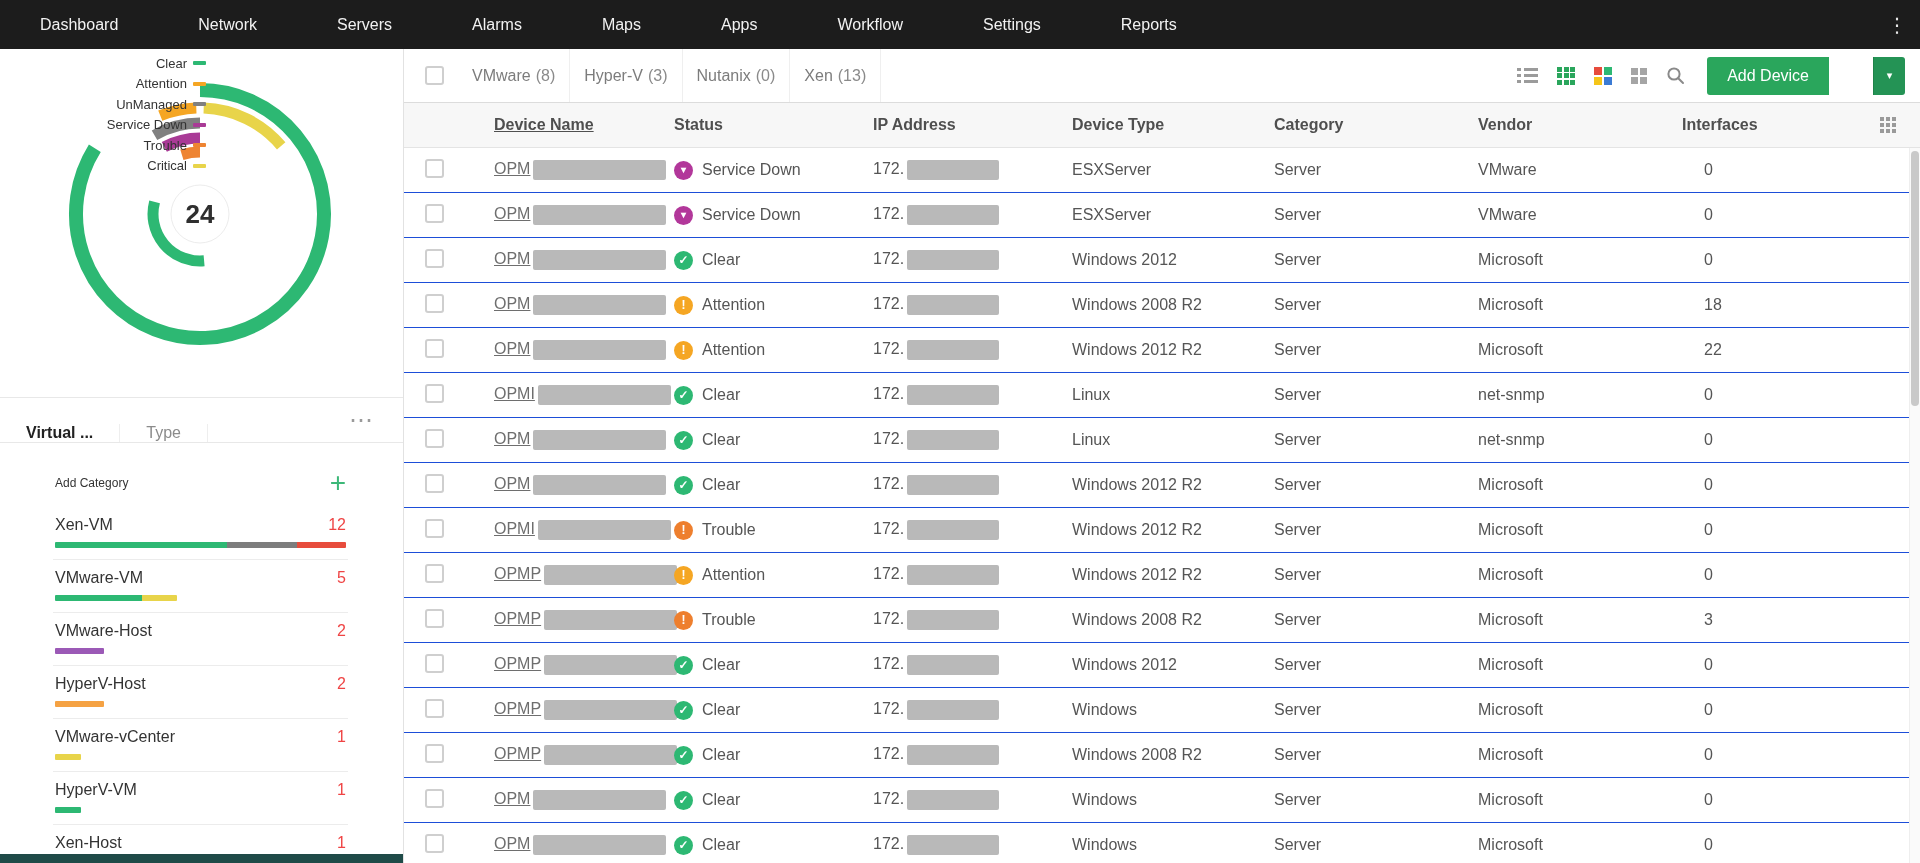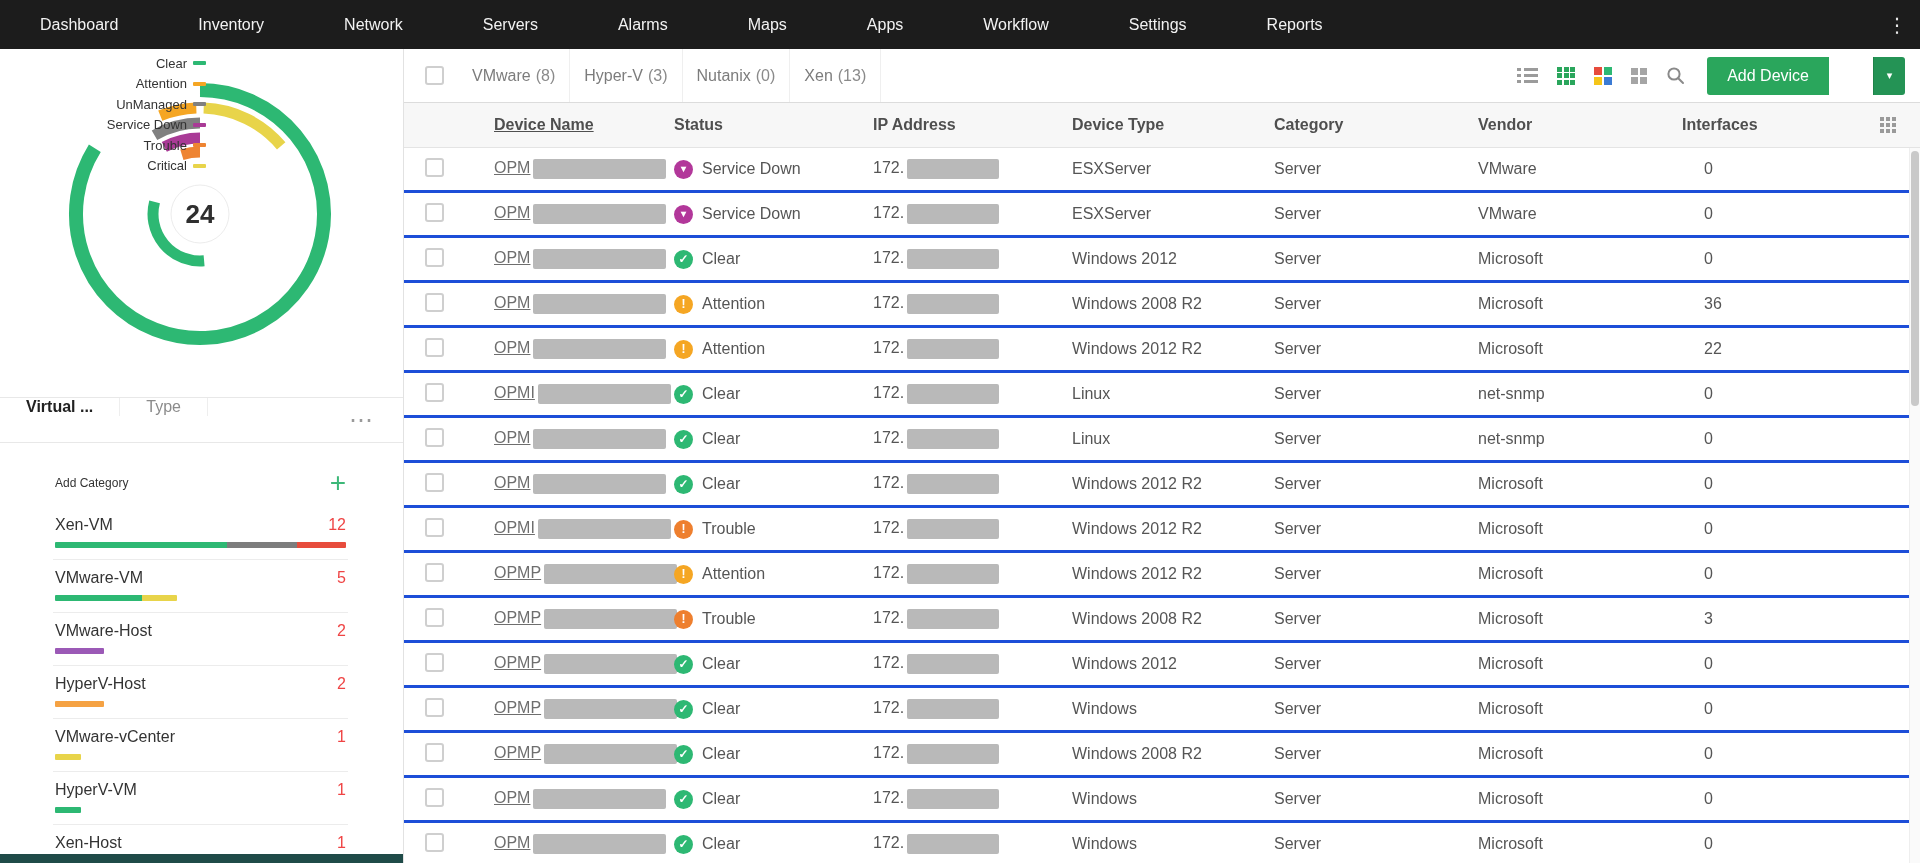--- a/index.html
+++ b/index.html
@@ -20,21 +20,21 @@
 
   
   .sidebar { flex: 0 0 404px; width: 404px; border-right: 1px solid #e2e2e2; position: relative; display: flex; flex-direction: column; background: #fff; }
   .gauge-wrap { position: relative; flex: 0 0 349px; height: 349px; border-bottom: 1px solid #e8e8e8; }
   .gauge-svg { position: absolute; left: 0; top: 0; }
   .gauge-legend { position: absolute; top: 4px; left: 0; width: 206px; display: flex; flex-direction: column; }
   .legend-row { height: 20.5px; display: flex; align-items: center; justify-content: flex-end; }
   .legend-label { font-size: 13px; color: #333; }
   .legend-tick { width: 13px; height: 4px; margin-left: 6px; border-radius: 1px; }
 
-  .side-tabs { flex: 0 0 45px; height: 45px; display: flex; align-items: flex-start; border-bottom: 1px solid #e8e8e8; position: relative; }
+  .side-tabs { flex: 0 0 45px; height: 45px; display: flex; align-items: flex-end; border-bottom: 1px solid #e8e8e8; position: relative; }
   .side-tab { display: flex; align-items: center; padding: 0 26px; font-size: 16px; color: #8b8b8b; border-right: 1px solid #eee; cursor: pointer; }
   .side-tab.active { color: #222; font-weight: bold; }
   .side-tabs-more { position: absolute; right: 30px; top: 0; bottom: 0; display: flex; align-items: center; color: #9a9a9a; font-size: 24px; cursor: pointer; }
   .side-tabs-more::before { content: "⋯"; }
 
   .category-panel { flex: 1; padding: 24px 55px 0 53px; overflow: hidden; }
   .add-category { display: flex; align-items: center; justify-content: space-between; padding: 6px 2px 14px; }
   .add-category-label { font-size: 12px; color: #333; }
   .plus-icon { color: #3cb878; font-size: 28px; font-weight: 400; line-height: 20px; cursor: pointer; }
   .plus-icon::before { content: "+"; }
@@ -78,21 +78,21 @@
 
   .grid-row { display: grid; grid-template-columns: 74px 196px 199px 199px 202px 204px 204px 150px 1fr; align-items: center; }
   .thead { flex: 0 0 45px; height: 45px; background: #f7f7f7; border-bottom: 1px solid #e4e4e4; position: relative; }
   .hcell { font-size: 16px; font-weight: bold; color: #4f4f4f; }
   .hcell.pad, .cell.pad { padding-left: 16px; text-decoration: underline; }
   .col-chooser { position: absolute; right: 24px; top: 0; bottom: 0; display: flex; align-items: center; cursor: pointer; }
   .icon-table-sm { display: grid; grid-template-columns: repeat(3, 4.5px); grid-auto-rows: 4.5px; gap: 1.3px; }
   .icon-table-sm span { background: #9a9a9a; }
 
   .tbody { flex: 1; overflow: hidden; position: relative; }
-  .trow { height: 45px; border-bottom: 3px solid #1d4ed8; background: #fff; font-size: 16px; color: #555; }
+  .trow { height: 45px; border-bottom: 1px solid #1d4ed8; background: #fff; font-size: 16px; color: #555; }
   .cell-cb { padding-left: 21px; }
   .cell-name { color: #6e6e6e; white-space: nowrap; }
   .redact { display: inline-block; height: 20px; background: #b9b9b9; border-radius: 2px; vertical-align: middle; margin-left: 3px; }
   .redact-name { width: 133px; }
   .redact-ip { width: 92px; }
   .cell-status { display: flex; align-items: center; }
   .sicon { width: 19px; height: 19px; border-radius: 50%; color: #fff; display: inline-flex; align-items: center; justify-content: center; font-size: 12px; font-weight: bold; line-height: 1; margin-right: 9px; flex: 0 0 19px; }
   .sicon.glyph-down { font-size: 10px; }
   .cell-ifaces { padding-left: 22px; }
 
@@ -100,21 +100,20 @@
   .vscroll-thumb { position: absolute; top: 3px; right: 1px; width: 8px; height: 255px; background: #c9c9c9; border-radius: 4px; cursor: pointer; }
 </style>
 </head>
 <body>
 
 <div class="app">
 
   <header class="topnav">
     <nav class="nav-items">
         <div class="nav-item">Dashboard</div>
-        <div class="nav-item">Inventory</div>
         <div class="nav-item">Network</div>
         <div class="nav-item">Servers</div>
         <div class="nav-item">Alarms</div>
         <div class="nav-item">Maps</div>
         <div class="nav-item">Apps</div>
         <div class="nav-item">Workflow</div>
         <div class="nav-item">Settings</div>
         <div class="nav-item">Reports</div>
       </nav>
     <div class="nav-spacer"></div>
@@ -401,21 +400,21 @@
             <div class="cell cell-cb"><span class="checkbox"></span></div>
             <div class="cell cell-name pad"><span class="name-prefix">OPM</span><span class="redact redact-name"></span></div>
             <div class="cell cell-status">
               <span class="sicon" style="background: rgb(245, 166, 35);">!</span>
               <span class="slabel">Attention</span>
             </div>
             <div class="cell cell-ip"><span class="ip-prefix">172.</span><span class="redact redact-ip"></span></div>
             <div class="cell">Windows 2008 R2</div>
             <div class="cell">Server</div>
             <div class="cell">Microsoft</div>
-            <div class="cell cell-ifaces">36</div>
+            <div class="cell cell-ifaces">18</div>
             <div class="cell"></div>
           </div>
           <div class="trow grid-row">
             <div class="cell cell-cb"><span class="checkbox"></span></div>
             <div class="cell cell-name pad"><span class="name-prefix">OPM</span><span class="redact redact-name"></span></div>
             <div class="cell cell-status">
               <span class="sicon" style="background: rgb(245, 166, 35);">!</span>
               <span class="slabel">Attention</span>
             </div>
             <div class="cell cell-ip"><span class="ip-prefix">172.</span><span class="redact redact-ip"></span></div>

